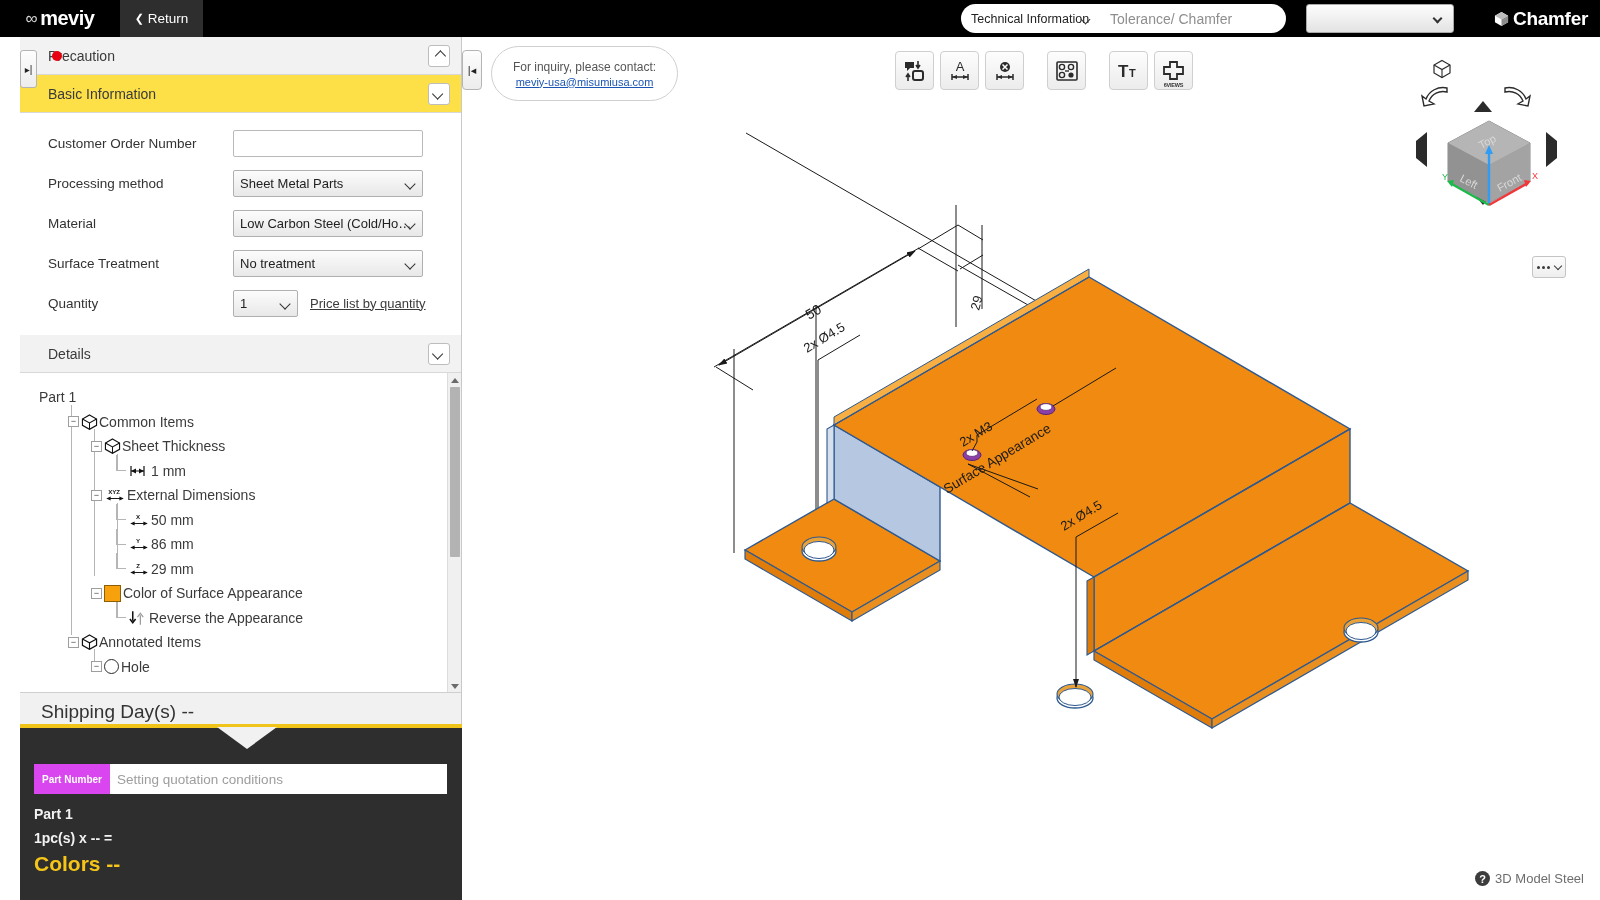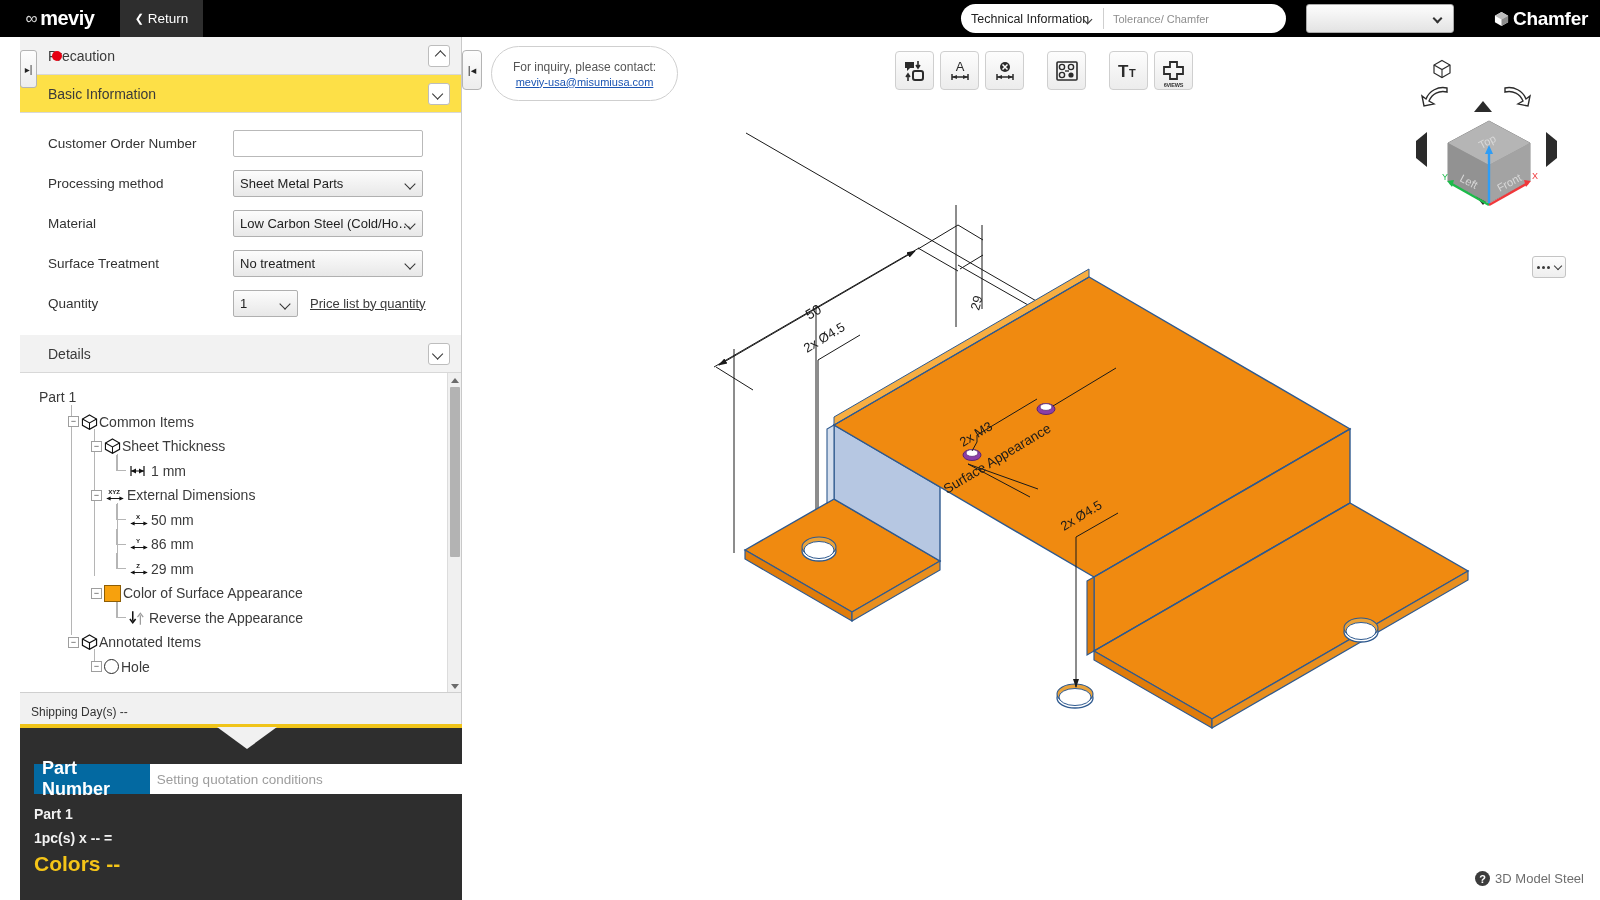--- a/index.html
+++ b/index.html
@@ -46,21 +46,21 @@
   }
   .cat-box { position: relative; width: 142px; height: 29px; display:flex; align-items:center;}
   .cat-box::after {
     content: ""; position: absolute; right: 12px; top: 12px;
     width: 6px; height: 6px; border-right: 1.6px solid #333; border-bottom: 1.6px solid #333;
     transform: rotate(45deg); pointer-events: none;
   }
   .vdiv { width: 1px; height: 21px; background: #cfcfcf; }
   .search-input {
     flex: 1; height: 29px; border: none; outline: none;
-    font-size: 11px; padding-left: 9px; color: #333;
+    font-size: 14px; padding-left: 9px; color: #333;
     font-family: "Liberation Sans", sans-serif; background: transparent;
   }
   .search-input::placeholder { color: #8e8e8e; }
 
   .acct-select {
     position: absolute; left: 1306px; top: 4px;
     width: 148px; height: 29px;
     background: linear-gradient(#fdfdfd,#e3e3e3);
     border: 1px solid #aaa; border-radius: 3px;
     font-size: 12px; color: #222; padding-left: 6px;
@@ -187,37 +187,37 @@
   }
   .ts-up, .ts-dn { width: 14px; height: 14px; display:flex;align-items:center;justify-content:center; cursor:pointer;}
   .ts-up { position:absolute; top:0;}
   .ts-dn { position:absolute; bottom:0;}
   .tri-u { width:0;height:0;border-left:4px solid transparent;border-right:4px solid transparent;border-bottom:5px solid #6b6b6b;}
   .tri-d { width:0;height:0;border-left:4px solid transparent;border-right:4px solid transparent;border-top:5px solid #6b6b6b;}
   .ts-thumb { position:absolute; top:14px; left:2px; width:10px; height:170px; background:#b3b3b3; border-radius:1px; cursor:pointer;}
 
   .shipping {
     height: 38px; background: #f1f1f1; display: flex; align-items: center;
-    padding-left: 11px; font-size: 12px; color: #333;
+    padding-left: 21px; font-size: 19px; color: #333;
     border-bottom: 1px solid #d0d0d0;
   }
 
   
   .quote {
     position: absolute; left: 20px; bottom: 0; width: 442px; height: 176px;
     background: #2e2e2e; border-top: 4px solid #f0c419;
   }
   .notch {
     position: absolute; left: 197px; top: -1px;
     width: 0; height: 0; border-left: 30px solid transparent;
     border-right: 30px solid transparent; border-top: 22px solid #f1f1f1;
   }
   .pn-row { position:absolute; left:14px; top:36px; display:flex; align-items:center;}
   .pn-badge {
-    background: #0369a1; color: #fff; font-size: 18px; font-weight: bold;
+    background: #d946ef; color: #fff; font-size: 10px; font-weight: bold;
     padding: 6px 8px; height: 30px; display:flex; align-items:center;
   }
   .pn-input {
     width: 337px; height: 30px; border: none; outline: none; background: #fff;
     font-size: 13.5px; padding-left: 7px; color: #333;
     font-family: "Liberation Sans", sans-serif;
   }
   .pn-input::placeholder { color: #9d9d9d; }
   .q-part { position:absolute; left:14px; top:78px; color:#f2f2f2; font-size:14px; font-weight:bold;}
   .q-pcs  { position:absolute; left:14px; top:102px; color:#f2f2f2; font-size:14px; font-weight:bold;}

